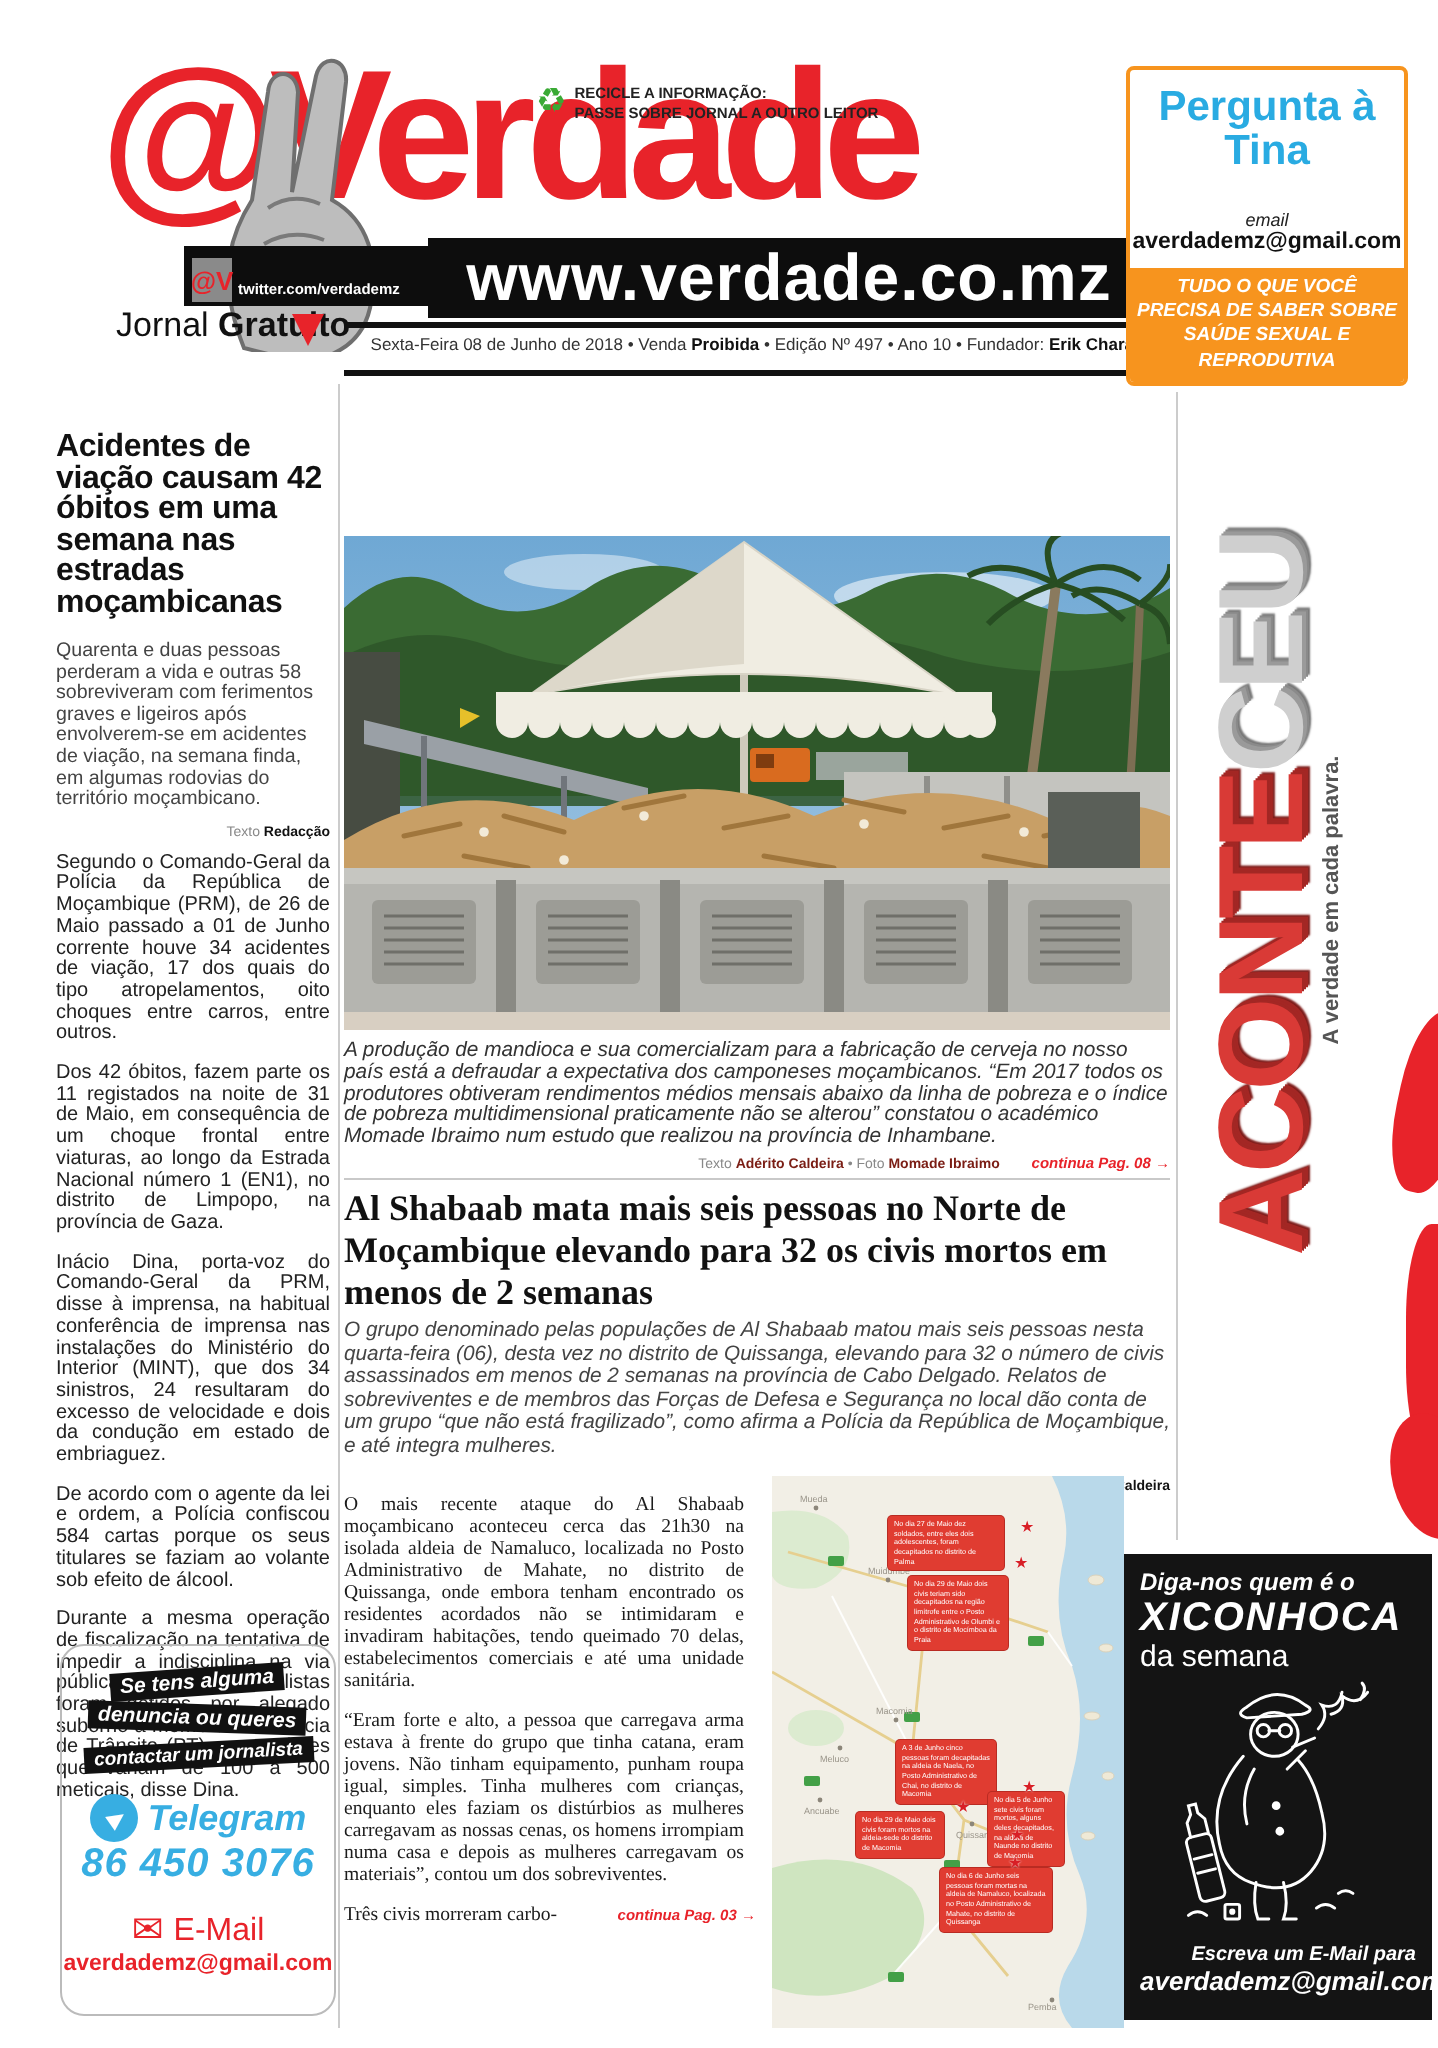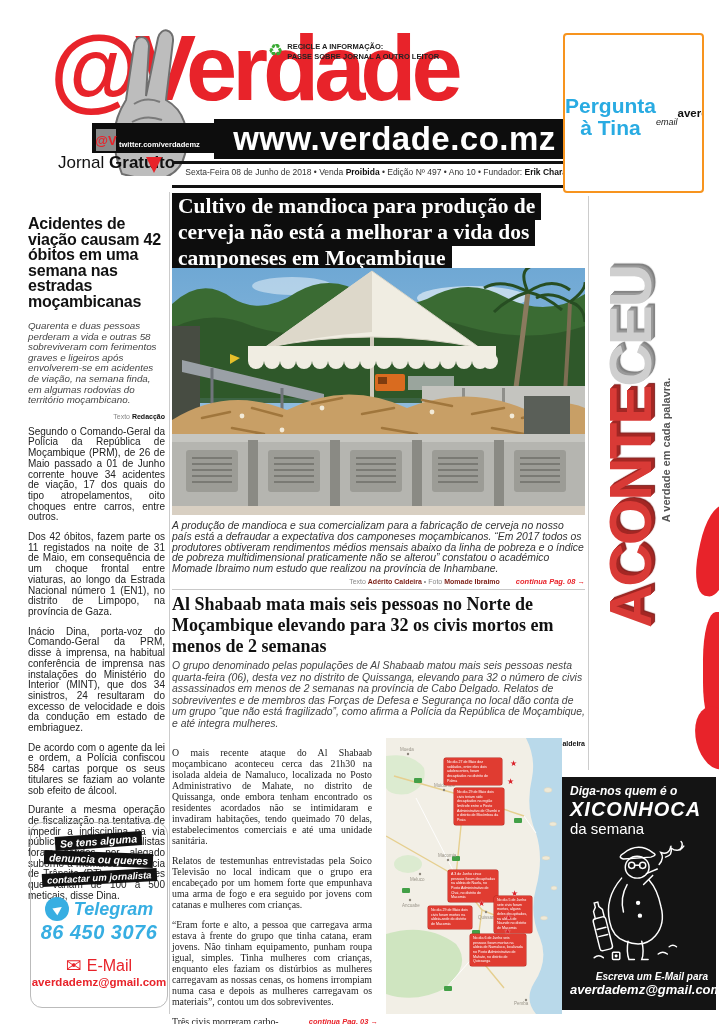--- a/index.html
+++ b/index.html
@@ -22,31 +22,31 @@
   .tw-handle{color:#fff;font-size:7.5px;font-weight:bold;padding-bottom:2px;white-space:nowrap;overflow:hidden;}
   .free-label{left:58px;top:153px;font-size:17px;color:#111;}
   .free-label b{font-weight:800;}
   .red-tri{left:146px;top:157px;width:0;height:0;border-left:8px solid transparent;border-right:8px solid transparent;border-top:16px solid #e8232a;}
   .rule{background:#111;height:3px;width:413px;left:172px;}
   .dateline{left:172px;top:167px;width:413px;text-align:center;font-size:8.5px;color:#333;}
   .dateline b{color:#111;}
 
   
   .tina{left:563px;top:33px;width:141px;height:160px;border:2px solid #f7941e;border-radius:4px;
-        background:#fff;box-sizing:border-box;display:flex;flex-direction:row;align-items:center;overflow:hidden;}
+        background:#fff;box-sizing:border-box;display:flex;flex-direction:column;align-items:center;overflow:hidden;}
   .tina-title{margin-top:8px;font-size:21px;font-weight:800;color:#29abe2;text-align:center;line-height:1.05;}
   .tina-email-label{margin-top:18px;font-size:9px;font-style:italic;color:#222;}
   .tina-email{font-size:11.5px;font-weight:800;color:#111;}
   .tina-footer{margin-top:auto;width:100%;background:#f7941e;color:#fff;font-size:9.5px;font-weight:800;
                font-style:italic;text-align:center;line-height:1.3;padding:4px 2px;box-sizing:border-box;}
 
   
   .leftcol{left:28px;top:192px;width:137px;margin-top:24px;}
   .leftcol h1{margin:0;font-size:16px;line-height:15.5px;font-weight:800;color:#111;letter-spacing:-0.2px;}
-  .leftcol .lead{margin:12px 0 0 0;font-size:9.8px;line-height:10.6px;font-style:italic;color:#444;}
+  .leftcol .lead{margin:12px 0 0 0;font-size:9.8px;line-height:10.6px;color:#444;}
   .byline{margin:7px 0;text-align:right;font-size:7px;color:#888;}
   .byline b{color:#111;font-weight:800;}
   .leftcol p.body{margin:0 0 9px 0;font-size:10px;line-height:10.7px;color:#222;text-align:justify;}
 
   .contact{left:30px;top:822px;width:138px;height:186px;border:1.5px solid #bbb;border-radius:12px;
            box-sizing:border-box;text-align:center;overflow:hidden;}
   .strip{display:inline-block;background:#111;color:#fff;font-size:10.5px;font-style:italic;font-weight:bold;
          padding:1px 5px;margin-top:-1px;white-space:nowrap;}
   .tg-row{margin-top:12px;display:flex;align-items:center;justify-content:center;gap:5px;}
   .tg-icon{width:24px;height:24px;border-radius:50%;background:#37aee2;color:#fff;display:flex;align-items:center;justify-content:center;
@@ -188,23 +188,20 @@
       <span class="tg-label">Telegram</span>
     </div>
     <div class="tg-number">86 450 3076</div>
     <div class="em-row">
       <span class="em-icon">✉</span>
       <span class="em-label">E-Mail</span>
     </div>
     <div class="em-addr">averdademz@gmail.com</div>
   </div>
 
-  <div class="abs main-headline">
-    <span>Cultivo de mandioca para produção de cerveja não está a melhorar a vida dos camponeses em Moçambique</span>
-  </div>
 
   <div class="abs photo">
     <svg width="413" height="247" viewBox="0 0 413 247">
       <defs>
         <linearGradient id="sky" x1="0" y1="0" x2="0" y2="1">
           <stop offset="0" stop-color="#6fa8d4"></stop>
             <stop offset="1" stop-color="#a9cbe6"></stop>
         </linearGradient>
       </defs>
       <rect x="0" y="0" width="413" height="247" fill="url(#sky)"></rect>
@@ -330,21 +327,20 @@
   <h2 class="abs h2">Al Shabaab mata mais seis pessoas no Norte de Moçambique elevando para 32 os civis mortos em menos de 2 semanas</h2>
   <div class="abs lead2">O grupo denominado pelas populações de Al Shabaab matou mais seis pessoas nesta quarta-feira (06), desta vez no distrito de Quissanga, elevando para 32 o número de civis assassinados em menos de 2 semanas na província de Cabo Delgado. Relatos de sobreviventes e de membros das Forças de Defesa e Segurança no local dão conta de um grupo “que não está fragilizado”, como afirma a Polícia da República de Moçambique, e até integra mulheres.</div>
   <div class="abs byline2">
     <div class="byline">
       <span>Texto</span>
       <b>Adérito Caldeira</b>
     </div>
   </div>
   <div class="abs bodycol">
     <p>O mais recente ataque do Al Shabaab moçambicano aconteceu cerca das 21h30 na isolada aldeia de Namaluco, localizada no Posto Administrativo de Mahate, no distrito de Quissanga, onde embora tenham encontrado os residentes acordados não se intimidaram e invadiram habitações, tendo queimado 70 delas, estabelecimentos comerciais e até uma unidade sanitária.</p>
-    <p>Relatos de testemunhas entrevistadas pela Soico Televisão no local indicam que o grupo era encabeçado por um homem forte que empunhava uma arma de fogo e era seguido por jovens com catanas e mulheres com crianças.</p>
     <p>“Eram forte e alto, a pessoa que carregava arma estava à frente do grupo que tinha catana, eram jovens. Não tinham equipamento, punham roupa igual, simples. Tinha mulheres com crianças, enquanto eles faziam os distúrbios as mulheres carregavam as nossas cenas, os homens irrompiam numa casa e depois as mulheres carregavam os materiais”, contou um dos sobreviventes.</p>
     <div class="lastline">
       <span>Três civis morreram carbo-</span>
       <span class="continua"><span>continua Pag. 03</span> <span>→</span></span>
     </div>
   </div>
 
   <div class="abs map">
     <svg width="176" height="276" viewBox="0 0 176 276">
       <rect width="176" height="276" fill="#f2efe6"></rect>

